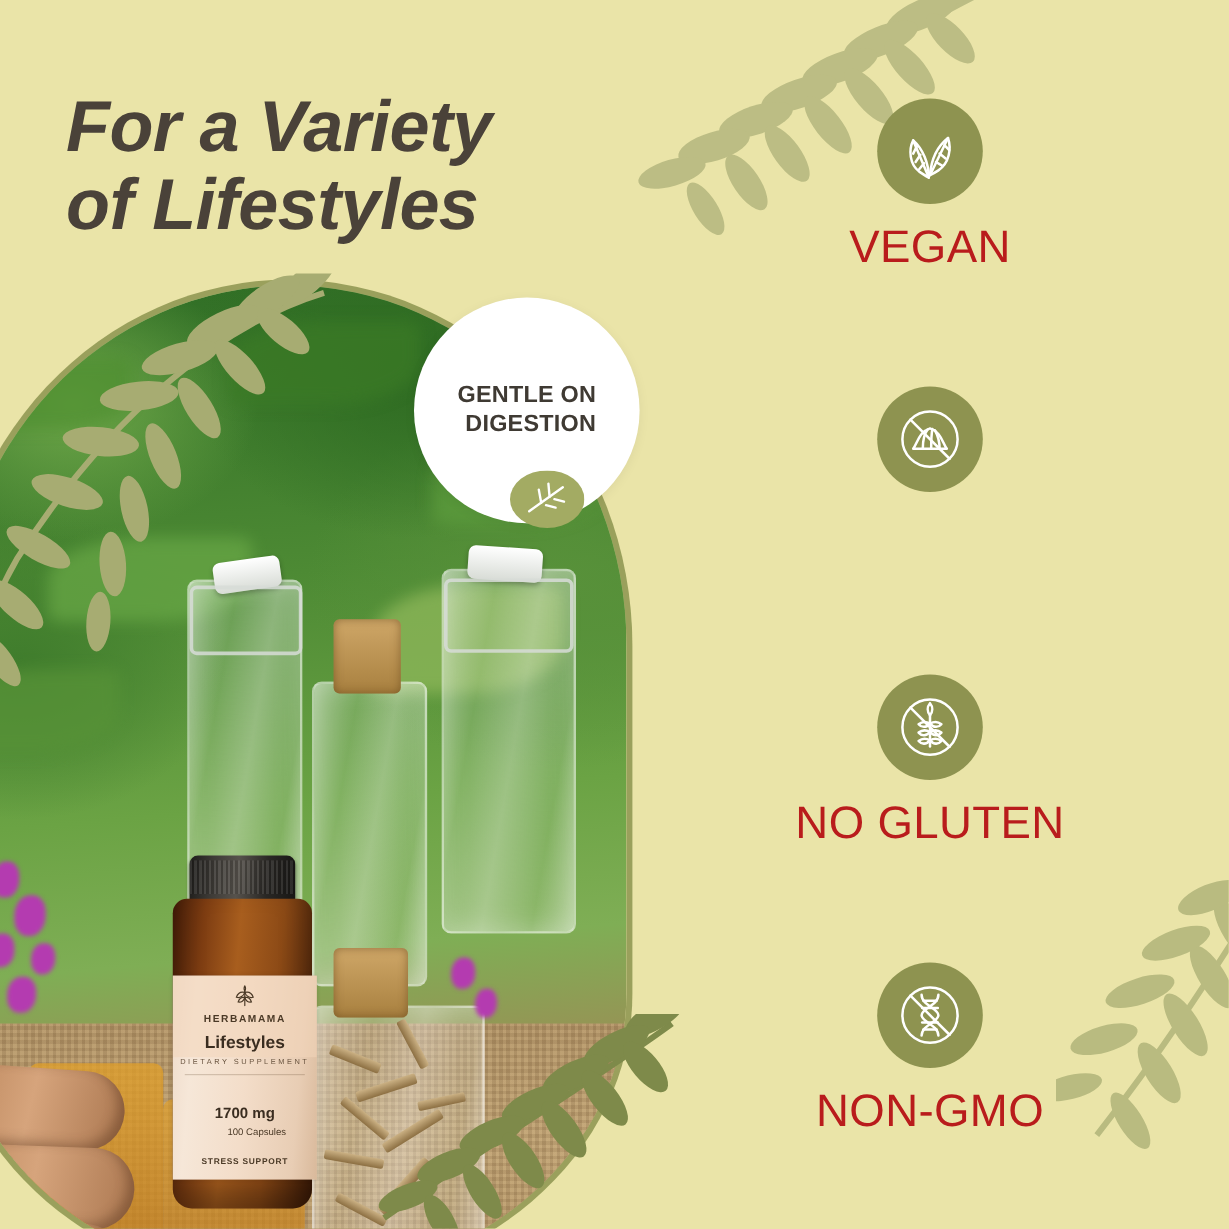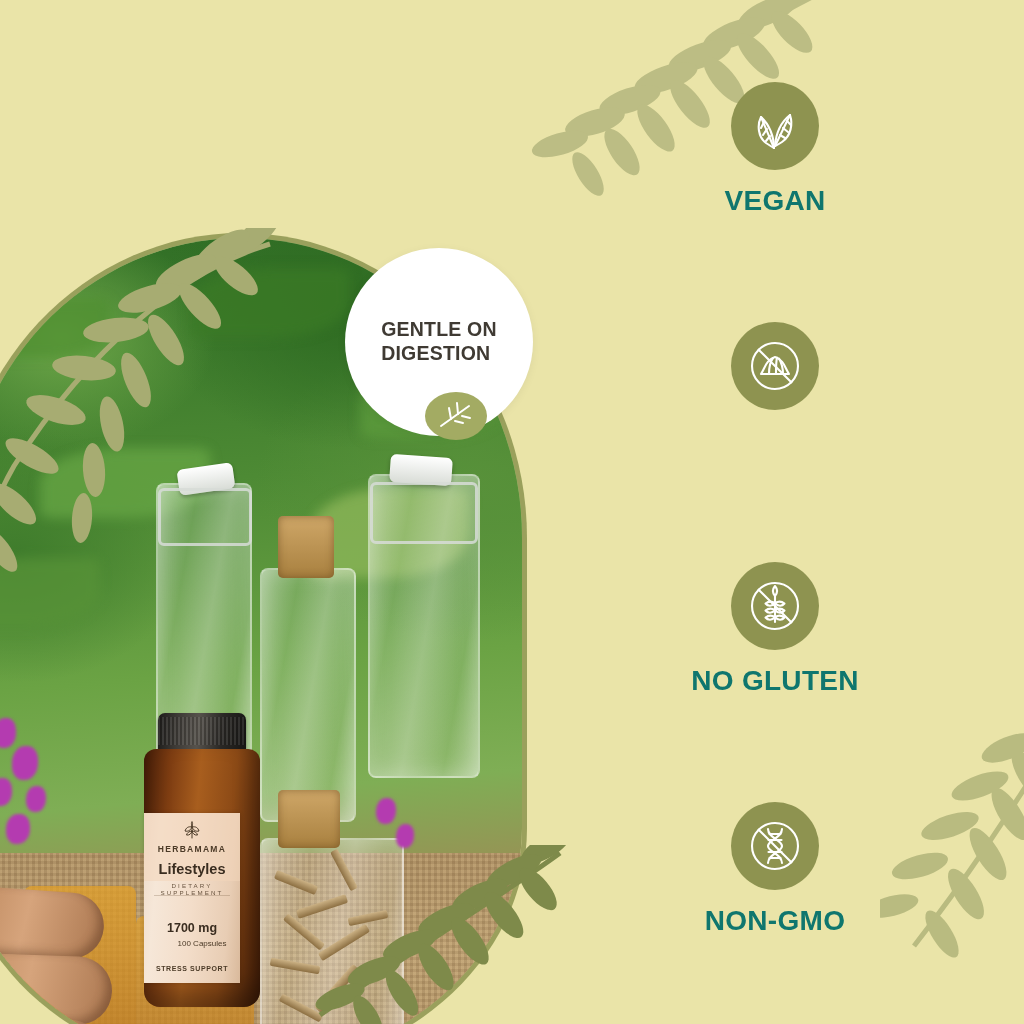--- a/index.html
+++ b/index.html
@@ -78,21 +78,21 @@
   
   .bottle{position:absolute;left:176px;top:475px;width:132px;height:295px;z-index:6;}
   .bot-cap{position:absolute;left:22px;top:0;width:88px;height:42px;border-radius:7px 7px 4px 4px;
      background:linear-gradient(95deg,#1d1c1a 0%,#3d3a36 22%,#56524c 45%,#2a2825 72%,#171614 100%);
      box-shadow:0 2px 3px rgba(0,0,0,.4);}
   .bot-cap:after{content:"";position:absolute;left:0;right:0;top:4px;height:28px;
      background:repeating-linear-gradient(90deg,rgba(255,255,255,.09) 0 2px, rgba(0,0,0,.12) 2px 4px);}
   .bot-body{position:absolute;left:8px;top:36px;width:116px;height:258px;border-radius:12px 12px 16px 16px;
      background:linear-gradient(95deg,#4a1f08 0%,#7e3d12 20%,#a85e1e 42%,#8c4a16 68%,#3e1b07 100%);
      box-shadow:inset 0 -16px 26px rgba(0,0,0,.35);}
-  .bot-label{position:absolute;left:8px;top:100px;width:96px;height:170px;
+  .bot-label{position:absolute;left:8px;top:100px;width:120px;height:170px;
      background:linear-gradient(95deg,#efdccb 0%,#f6e7d8 16%,#f3ddc9 50%,#e8cdb4 84%,#d9b99b 100%);
      box-shadow:0 0 4px rgba(0,0,0,.18);overflow:hidden;}
   .lbl-top{position:absolute;left:0;right:0;top:0;height:68px;background:rgba(243,213,186,.55);}
   .lbl-logo{position:absolute;left:0;right:0;top:8px;text-align:center;font-size:17px;color:#4b3a27;line-height:1;}
   .lbl-brand{position:absolute;left:0;right:0;top:31px;text-align:center;
      font-size:8.5px;letter-spacing:1.3px;color:#4b3a27;font-weight:bold;}
   .lbl-name{position:absolute;left:0;right:0;top:48px;text-align:center;
      font-size:14.5px;color:#3a2d20;font-weight:bold;}
   .lbl-sub{position:absolute;left:0;right:0;top:69px;text-align:center;
      font-size:6.2px;letter-spacing:2.1px;color:#6a5540;}
@@ -103,31 +103,31 @@
      letter-spacing:.6px;color:#4b3a27;font-weight:bold;}
 
   
   .badge{
     position:absolute;left:345px;top:248px;width:188px;height:188px;border-radius:50%;
     background:#ffffff;z-index:8;
     display:flex;align-items:center;justify-content:center;
     box-shadow:0 2px 10px rgba(0,0,0,.06);
   }
   .badge-text{
-    text-align:left;font-size:19.5px;font-weight:bold;line-height:1.22;
+    text-align:right;font-size:19.5px;font-weight:bold;line-height:1.22;
     color:#3f3a33;letter-spacing:.2px;
   }
   .badge-leaf{position:absolute;left:425px;top:392px;width:62px;height:48px;z-index:9;}
 
   
   .features{position:absolute;left:560px;top:0;width:464px;height:1024px;}
   .feature{position:absolute;left:0;width:430px;text-align:center;}
   .f-circle{width:88px;height:88px;border-radius:50%;background:#8e9350;
      margin:0 auto;display:flex;align-items:center;justify-content:center;}
-  .f-label{margin-top:15px;font-size:28px;font-weight:bold;color:#0f766e;letter-spacing:.3px;}
+  .f-label{margin-top:15px;font-size:38px;font-weight:normal;color:#b91c1c;letter-spacing:.3px;}
   .f1{top:82px;} .f2{top:322px;} .f3{top:562px;} .f4{top:802px;}
 </style>
 </head>
 <body>
 
 <div class="poster">
 
   <div class="branch" style="left:500px;top:-12px;">
     <svg width="330" height="215" viewBox="0 0 330 215">
       <g fill="#bcbd84">
@@ -211,20 +211,24 @@
         <ellipse cx="248" cy="44" rx="26" ry="11" transform="rotate(50 248 44)"></ellipse>
         <ellipse cx="214" cy="70" rx="28" ry="11" transform="rotate(52 214 70)"></ellipse>
         <ellipse cx="180" cy="96" rx="28" ry="11" transform="rotate(54 180 96)"></ellipse>
         <ellipse cx="146" cy="122" rx="27" ry="11" transform="rotate(56 146 122)"></ellipse>
         <ellipse cx="112" cy="148" rx="26" ry="10" transform="rotate(58 112 148)"></ellipse>
         <ellipse cx="78" cy="172" rx="24" ry="10" transform="rotate(60 78 172)"></ellipse>
       </g>
     </svg>
   </div>
 
+  <h1 class="headline">
+    <span>For a Variety</span>
+    <span class="l2">of Lifestyles</span>
+  </h1>
 
   <div class="photo-wrap">
     <div class="photo">
       <div class="bg-green"></div>
 
       <div class="leafblur" style="left:30px;top:60px;width:120px;height:60px;background:#4f8f31;"></div>
       <div class="leafblur" style="left:230px;top:30px;width:160px;height:70px;background:#3b7a26;"></div>
       <div class="leafblur" style="left:400px;top:120px;width:150px;height:80px;background:#5d9c3d;"></div>
       <div class="leafblur" style="left:80px;top:210px;width:170px;height:70px;background:#67a645;"></div>
       <div class="leafblur" style="left:350px;top:250px;width:160px;height:90px;background:#8fb85a;"></div>

